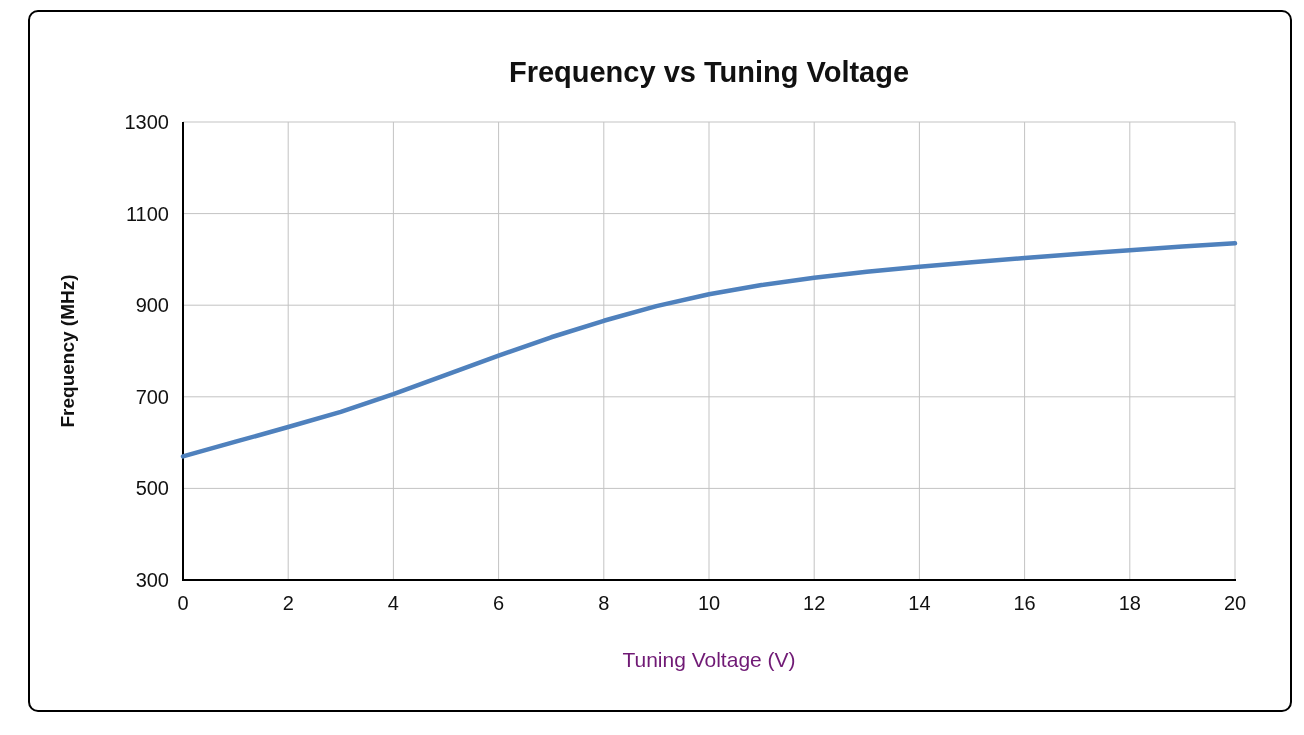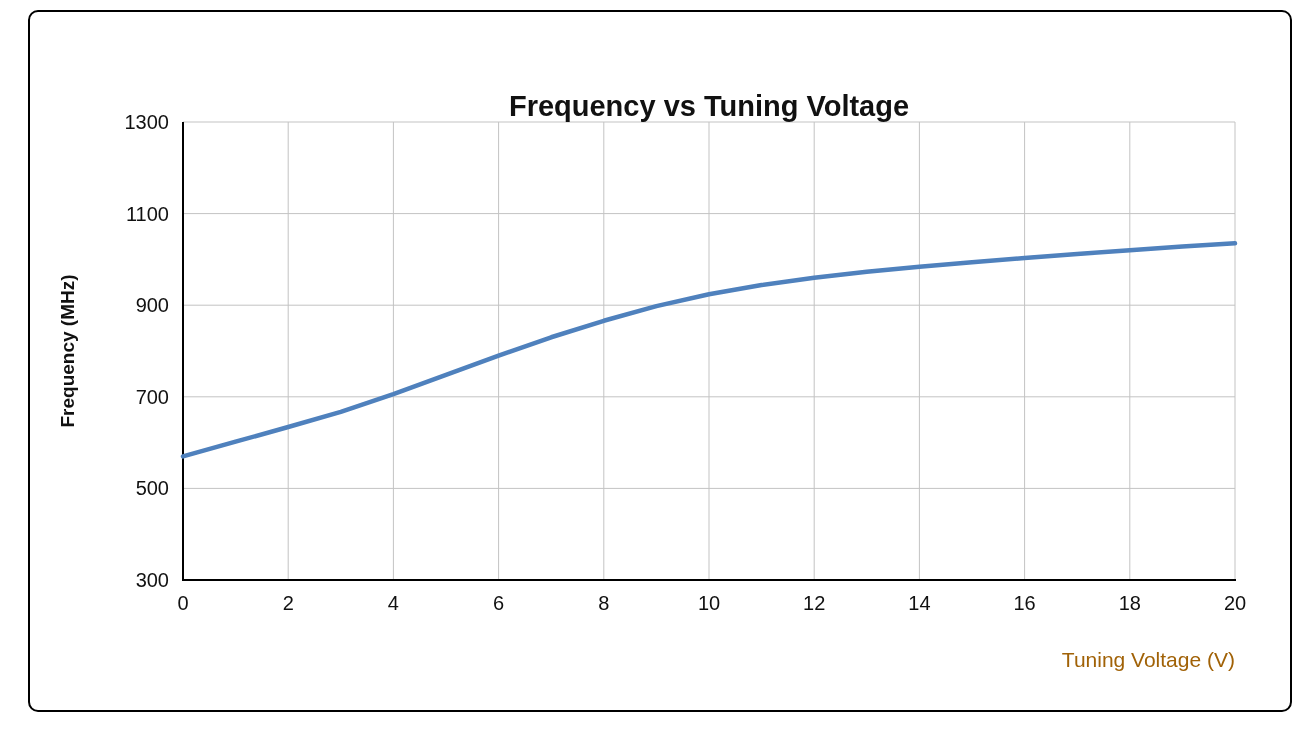--- a/index.html
+++ b/index.html
@@ -19,38 +19,37 @@
     border-radius: 10px;
   }
   .chart-title {
     position: absolute;
     left: 153px; top: 44px;
     width: 1052px;
     text-align: center;
     font-size: 29px;
     font-weight: bold;
     color: #111111;
-    margin-top: 34px;
   }
   .y-axis-title {
     position: absolute;
     left: 38px; top: 339px;
     transform: translate(-50%, -50%) rotate(-90deg);
     font-size: 19px;
     font-weight: bold;
     color: #111111;
     white-space: nowrap;
   }
   .x-axis-title {
     position: absolute;
     left: 153px; top: 636px;
     width: 1052px;
-    text-align: right;
+    text-align: center;
     font-size: 21px;
-    color: #a16207;
+    color: #701a75;
   }
   svg#chart-svg {
     position: absolute;
     left: 0; top: 0;
     width: 1260px; height: 698px;
   }
   svg text {
     font-family: "Liberation Sans", sans-serif;
     font-size: 20px;
     fill: #111111;

